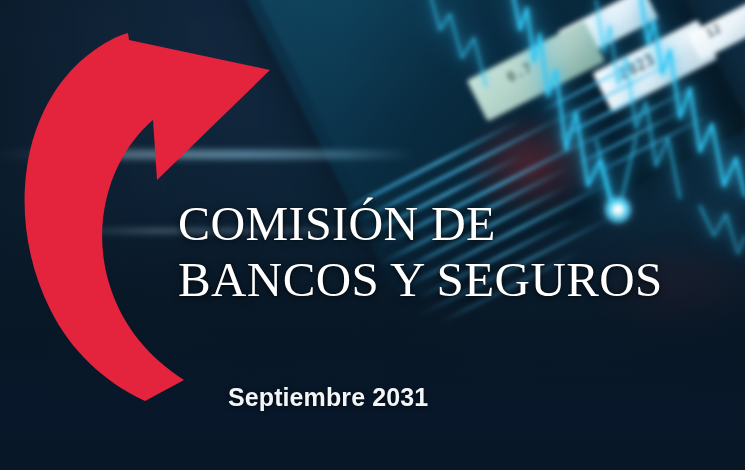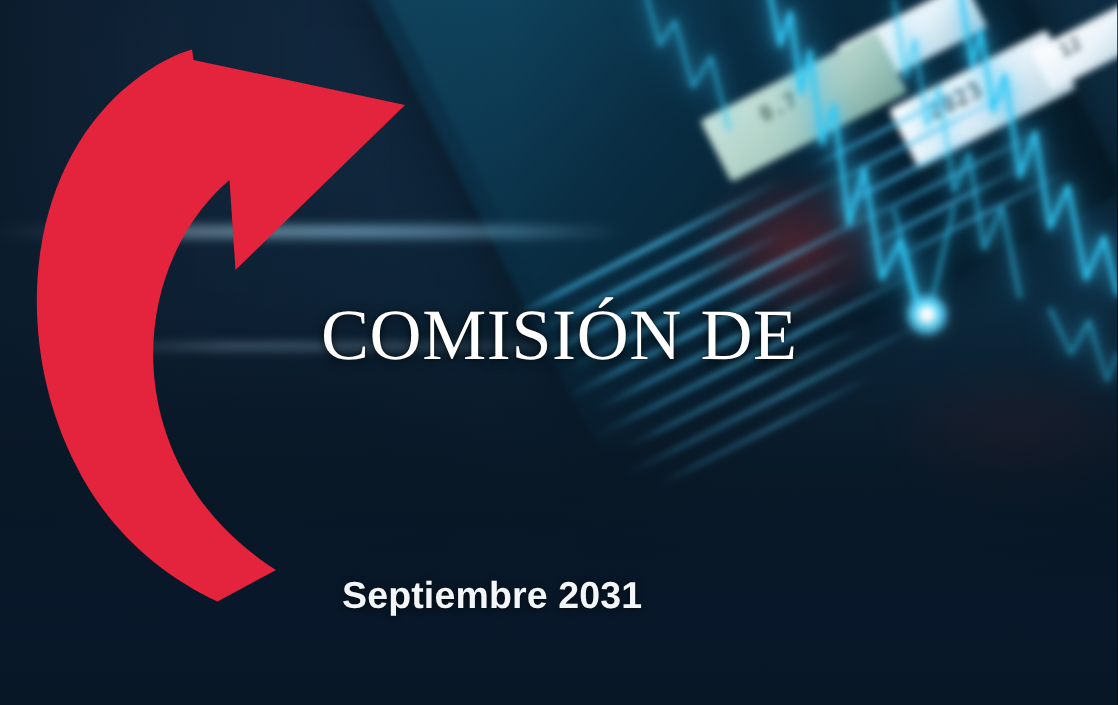--- a/index.html
+++ b/index.html
@@ -184,21 +184,20 @@
   }
   .title-line {
     font-family: "Liberation Serif", "DejaVu Serif", serif;
     font-weight: 400;
     font-size: 48px;
     line-height: 56px;
     letter-spacing: .4px;
     color: #ffffff;
     white-space: nowrap;
     text-shadow: 0 2px 7px rgba(0,0,0,.65), 0 0 2px rgba(0,0,0,.5);
-    margin-left: 36px;
   }
   .title-line.l2 { font-size: 49px; }
 
   .subtitle {
     position: absolute;
     left: 228px;
     top: 383px;
     font-family: "Liberation Sans", sans-serif;
     font-weight: 600;
     font-size: 25px;
@@ -302,17 +301,18 @@
                C 140,131 128,146 119,164
                C 104,194 99,228 104,261
                C 110,300 130,336 160,362
                C 168,369 176,375 184,380
                Z"></path>
     </svg>
   </div>
 
   <div class="title-block">
     <div class="title-line l1">COMISIÓN DE</div>
+    <div class="title-line l2">BANCOS Y SEGUROS</div>
   </div>
 
   <div class="subtitle">Septiembre 2031</div>
 
 </div>
 
 </body></html>

